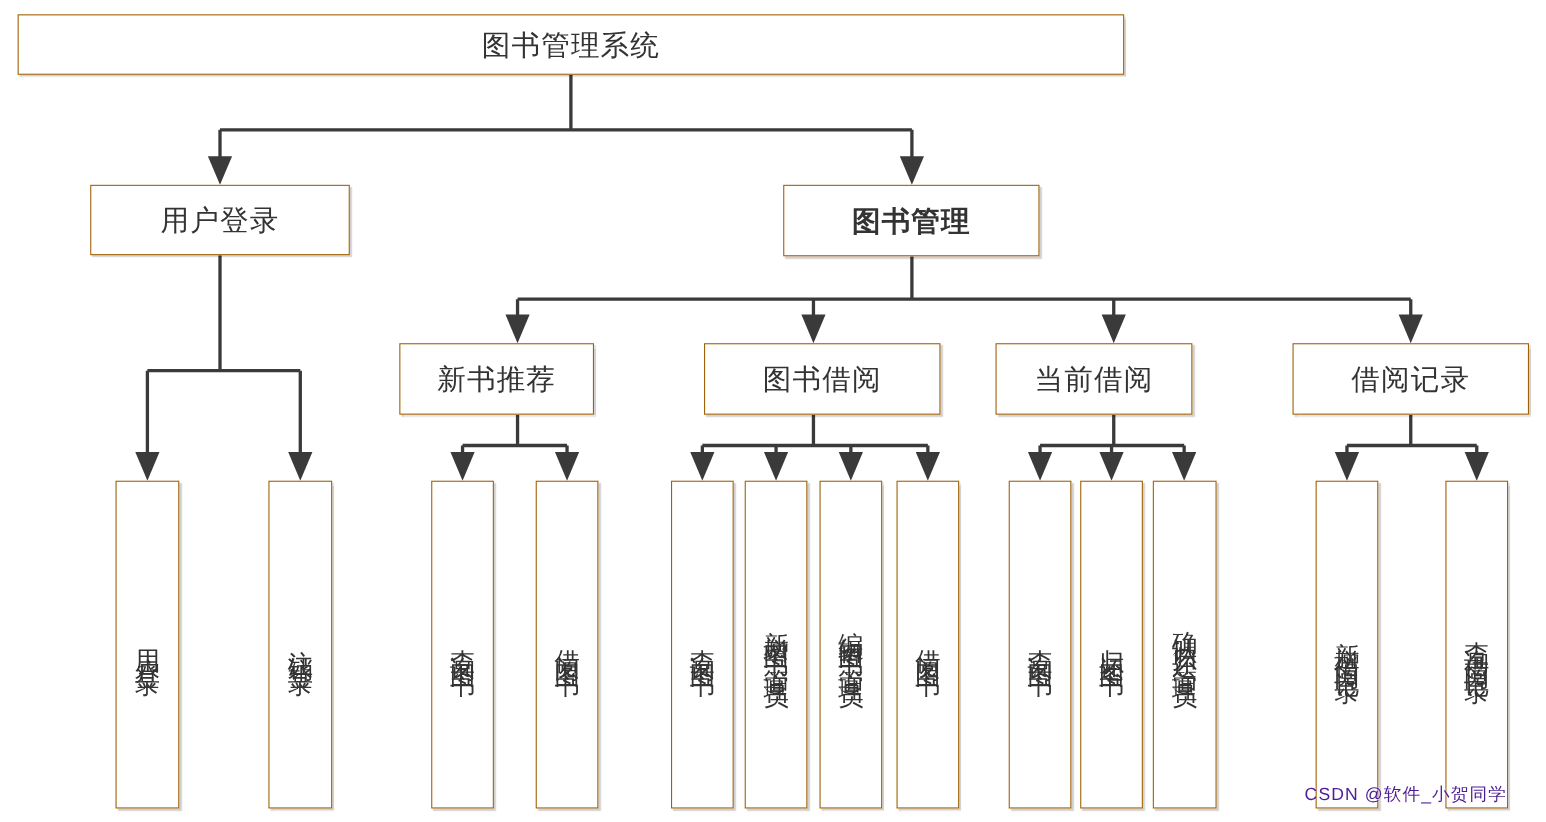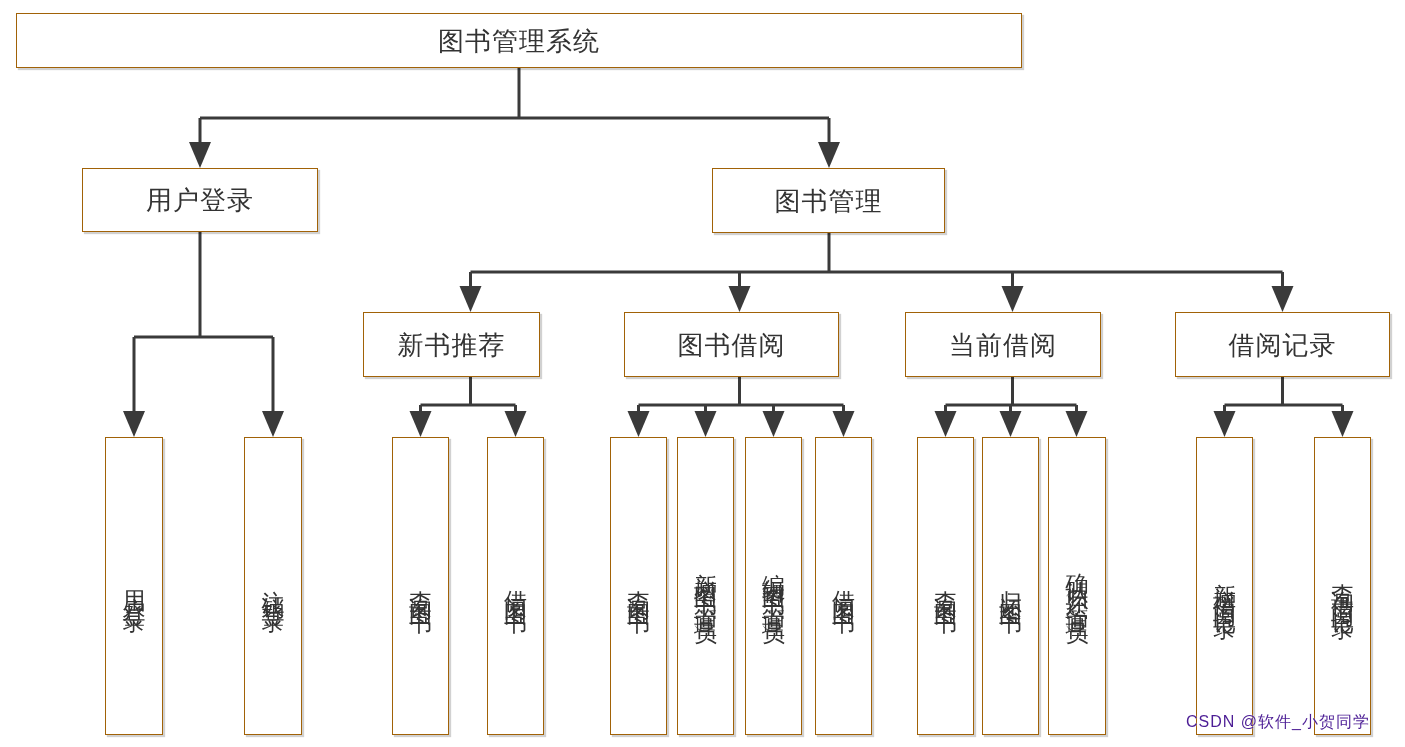--- a/index.html
+++ b/index.html
@@ -111,31 +111,31 @@
     </g>
   </svg>
 
   <div class="node" style="left:16px; top:13px; width:1006px; height:55px;">
     <span class="label">图书管理系统</span>
   </div>
 
   <div class="node" style="left:82px; top:168px; width:236px; height:64px;">
     <span class="label">用户登录</span>
   </div>
-  <div class="node" style="left:712px; top:168px; width:233px; height:65px;">
+  <div class="node" style="left:712px; top:168px; width:233px; height:65px;font-weight:bold;">
     <span class="label">图书管理</span>
   </div>
 
   <div class="node" style="left:363px; top:312px; width:177px; height:65px;">
     <span class="label">新书推荐</span>
   </div>
-  <div class="node" style="left:624px; top:312px; width:215px; height:65px;">
+  <div class="node" style="left:640px; top:312px; width:215px; height:65px;">
     <span class="label">图书借阅</span>
   </div>
-  <div class="node" style="left:905px; top:312px; width:196px; height:65px;">
+  <div class="node" style="left:905px; top:312px; width:179px; height:65px;">
     <span class="label">当前借阅</span>
   </div>
   <div class="node" style="left:1175px; top:312px; width:215px; height:65px;text-align:center;">
     <span class="label">借阅记录</span>
   </div>
 
   <div class="node leaf" style="left:105px; top:437px; width:58px; height:298px;">
     <span class="label">用户登录</span>
   </div>
   <div class="node leaf" style="left:244px; top:437px; width:58px; height:298px;">

